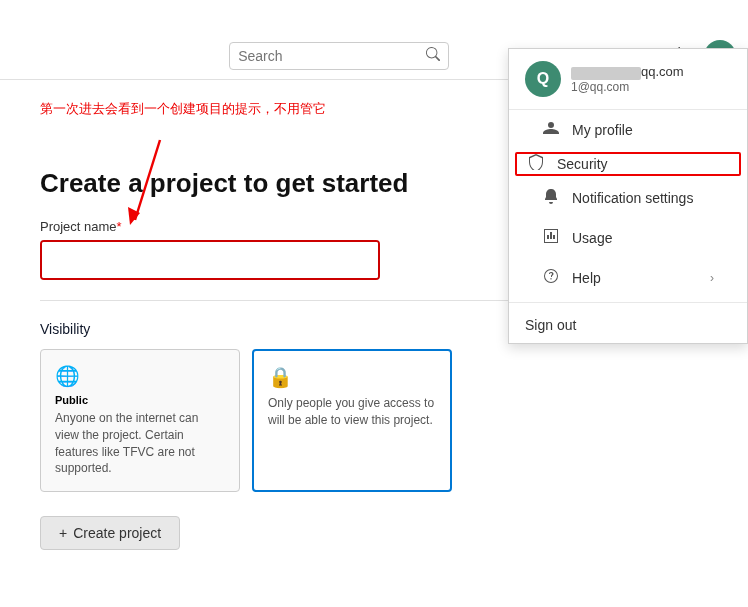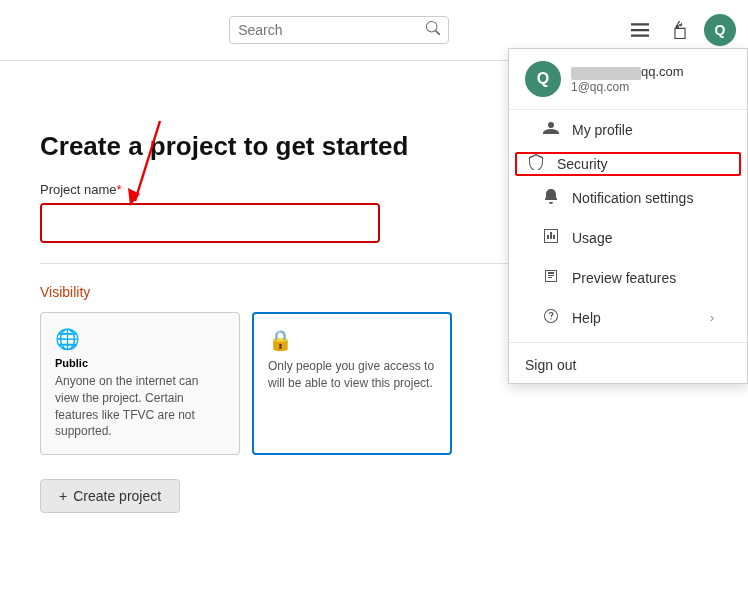--- a/index.html
+++ b/index.html
@@ -3,25 +3,26 @@
   <meta charset="utf-8">
   <style>
     * { box-sizing: border-box; margin: 0; padding: 0; }
     body { font-family: 'Segoe UI', Arial, sans-serif; background: #fff; width: 748px; height: 607px; overflow: hidden; position: relative; }
 
     
     .header {
       display: flex;
       align-items: center;
       justify-content: flex-end;
-      height: 61px;
+      height: 48px;
       background: #fff;
       border-bottom: 1px solid #e0e0e0;
       padding: 0 12px;
       gap: 8px;
+      margin-top: 32px;
     }
     .search-bar {
       display: flex;
       align-items: center;
       border: 1px solid #ccc;
       border-radius: 4px;
       padding: 4px 8px;
       width: 220px;
       margin-right: auto;
       margin-left: 30%;
@@ -92,21 +93,21 @@
       padding: 4px 8px;
       font-size: 14px;
       border-radius: 2px;
     }
     .separator {
       border: none;
       border-top: 1px solid #e0e0e0;
       margin: 20px 0;
       width: 480px;
     }
-    .visibility-label { font-size: 14px; color: #c2410c; margin-bottom: 12px; }
+    .visibility-label { font-size: 14px; color: #0f172a; margin-bottom: 12px; }
     .visibility-options { display: flex; gap: 12px; }
     .vis-card {
       width: 200px;
       border: 1px solid #ccc;
       border-radius: 4px;
       padding: 14px;
       cursor: pointer;
       background: #f9f9f9;
     }
     .vis-card.selected { border: 2px solid #0078d4; background: #fff; }
@@ -211,20 +212,21 @@
   </div>
   <div class="header-icon">
     <svg width="18" height="18" viewBox="0 0 16 16" fill="currentColor">
       <path d="M3 6v10h10V6H3zm1 1h8v8H4V7zm4-7a2 2 0 0 0-2 2c0 .56.23 1.06.6 1.42A2 2 0 0 0 4 5v1h3V5a2 2 0 0 0-2-2 1 1 0 0 1 2 0 2 2 0 0 0 1 1.73A2 2 0 0 0 10 3a2 2 0 0 0-2-2zm0 1a1 1 0 0 1 0 2 1 1 0 0 1 0-2z"></path>
     </svg>
   </div>
   <div class="avatar-circle">Q</div>
 </div>
 
 <div class="main-content">
+  <div class="annotation">第一次进去会看到一个创建项目的提示，不用管它</div>
 
   <div class="arrow-annotation">
     <svg width="60" height="100" viewBox="0 0 60 100">
       <line x1="40" y1="5" x2="15" y2="85" stroke="#e00" stroke-width="2.5"></line>
       <polygon points="10,90 8,72 20,78" fill="#e00"></polygon>
     </svg>
   </div>
 
   <div class="page-title">Create a project to get started</div>
 
@@ -297,28 +299,20 @@
 
   <div class="dropdown-item">
     <span class="item-icon">
       <svg width="16" height="16" viewBox="0 0 16 16" fill="currentColor">
           <path d="M1 1h14v14H1V1zm1 1v12h12V2H2zm2 9V7h2v4H4zm3-7h2v7H7V4zm3 3h2v4h-2V7z"></path>
         </svg>
     </span>
     <span>Usage</span>
   </div>
 
-  <div class="dropdown-item">
-    <span class="item-icon">
-      <svg width="16" height="16" viewBox="0 0 16 16" fill="currentColor">
-          <path d="M2 2h12v12H2V2zm1 1v10h10V3H3zm2 1h6v2H5V4zm0 3h6v1H5V7zm0 2h4v1H5V9z"></path>
-        </svg>
-    </span>
-    <span>Preview features</span>
-  </div>
 
   <div class="dropdown-item">
     <span class="item-icon">
       <svg width="16" height="16" viewBox="0 0 16 16" fill="currentColor">
           <path d="M8 1a7 7 0 1 0 0 14A7 7 0 0 0 8 1zm0 1a6 6 0 1 1 0 12A6 6 0 0 1 8 2zm0 2C6.67 4 6 4.9 6 6h1c0-.67.33-1 1-1s1 .33 1 1c0 .5-.5 1-1 1.5V9h1V8c.83-.5 1.5-1.17 1.5-2 0-1.1-.67-2-2-2zm-.5 6v1.5h1V10h-1z"></path>
         </svg>
     </span>
     <span>Help</span>
     <span class="chevron">›</span>
   </div>

